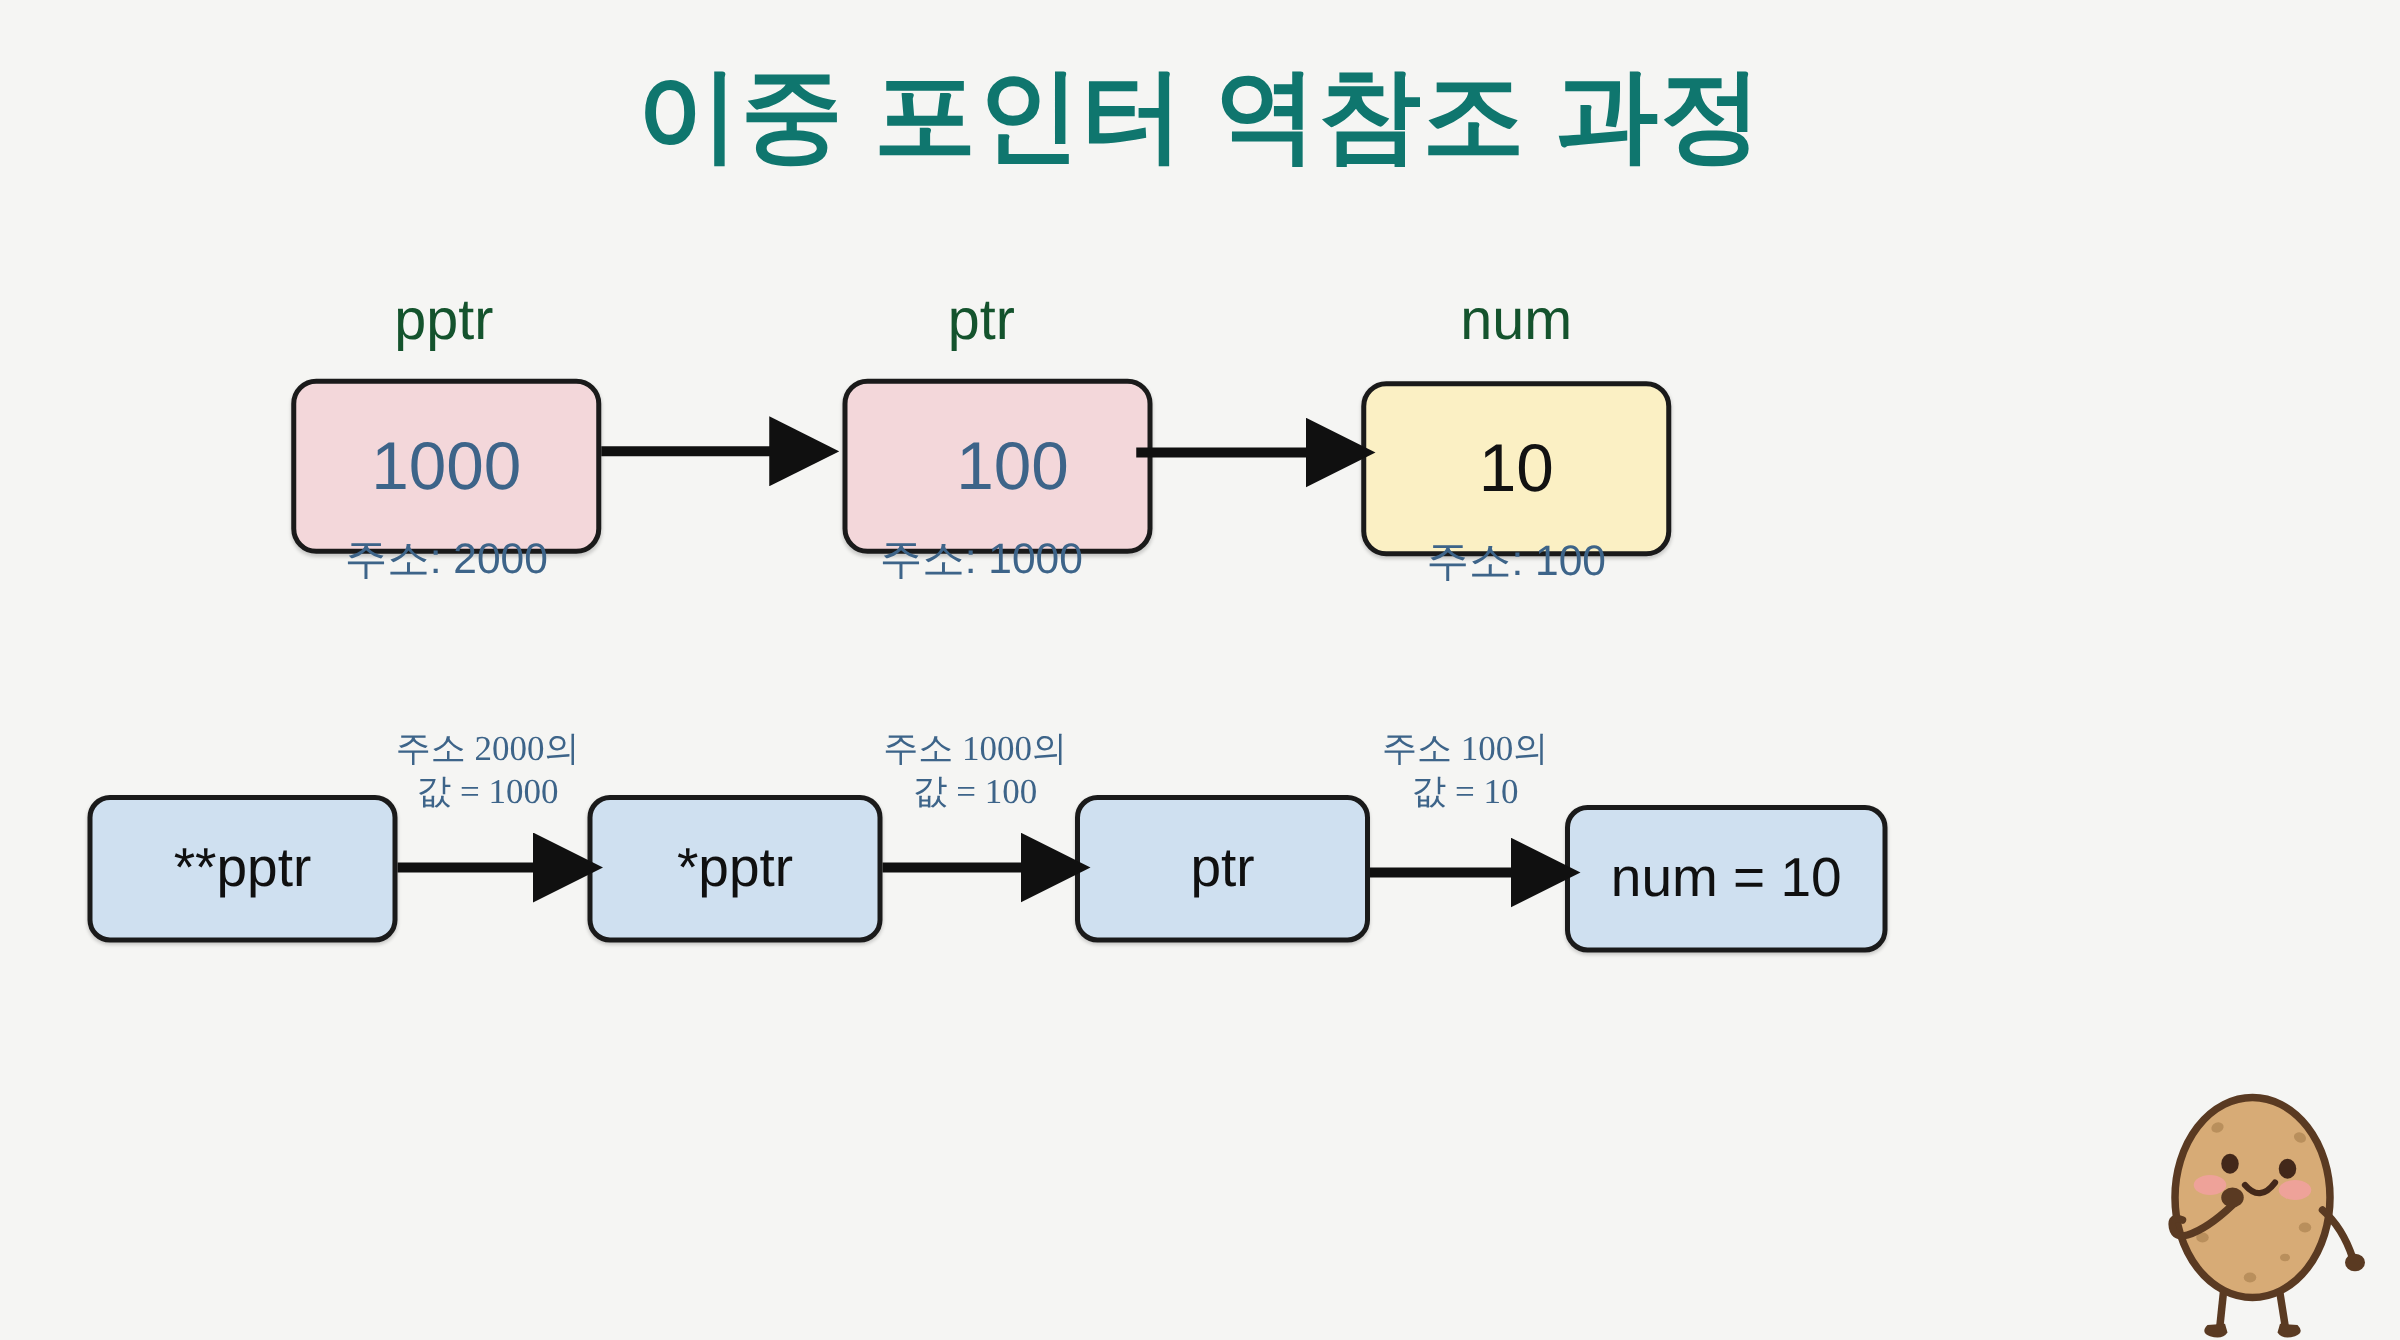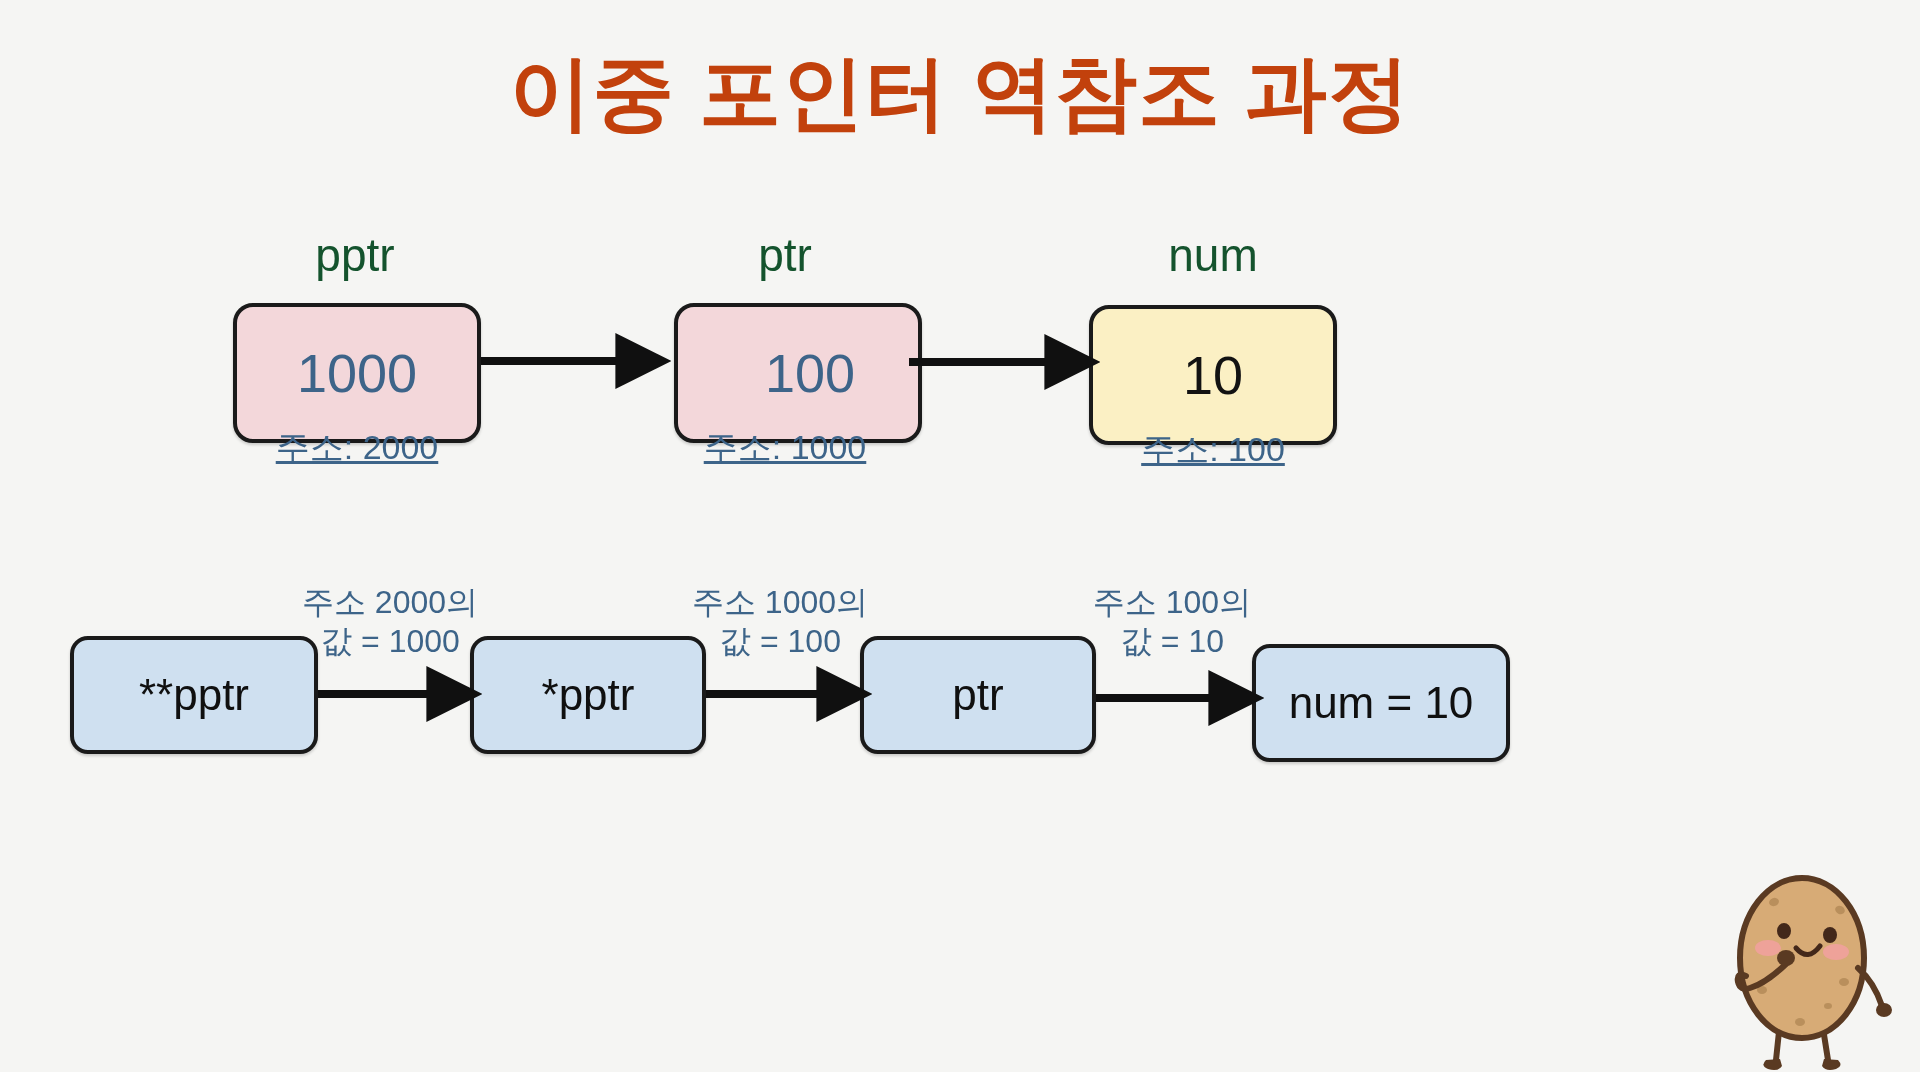--- a/index.html
+++ b/index.html
@@ -23,21 +23,21 @@
 
   
   .title {
     position: absolute;
     top: 48px;
     left: 0;
     width: 1920px;
     text-align: center;
     font-size: 82px;
     font-weight: 700;
-    color: #c2410c;
+    color: #0f766e;
     letter-spacing: 1px;
     line-height: 1.1;
   }
 
   
   .node {
     position: absolute;
     box-sizing: border-box;
     border: 4px solid #1a1a1a;
     border-radius: 18px;
@@ -69,42 +69,42 @@
     font-size: 46px;
     color: #14532d;
     line-height: 1;
   }
   .addr-label {
     position: absolute;
     text-align: center;
     font-size: 34px;
     color: #3d6489;
     line-height: 1;
-    text-decoration: underline;
   }
 
   
   .step-node {
     height: 118px;
     background: #cfe0f0;
     border-radius: 18px;
   }
   .step-node .value {
     font-size: 44px;
     color: #101010;
     white-space: nowrap;
   }
 
   .edge-label {
     position: absolute;
     text-align: center;
-    font-size: 32px;
+    font-size: 28px;
     color: #3d6489;
     line-height: 1.22;
     white-space: pre-line;
+    font-family: Liberation Serif, serif;
   }
 
   
   #arrows {
     position: absolute;
     inset: 0;
     width: 1920px;
     height: 1072px;
     pointer-events: none;
   }

